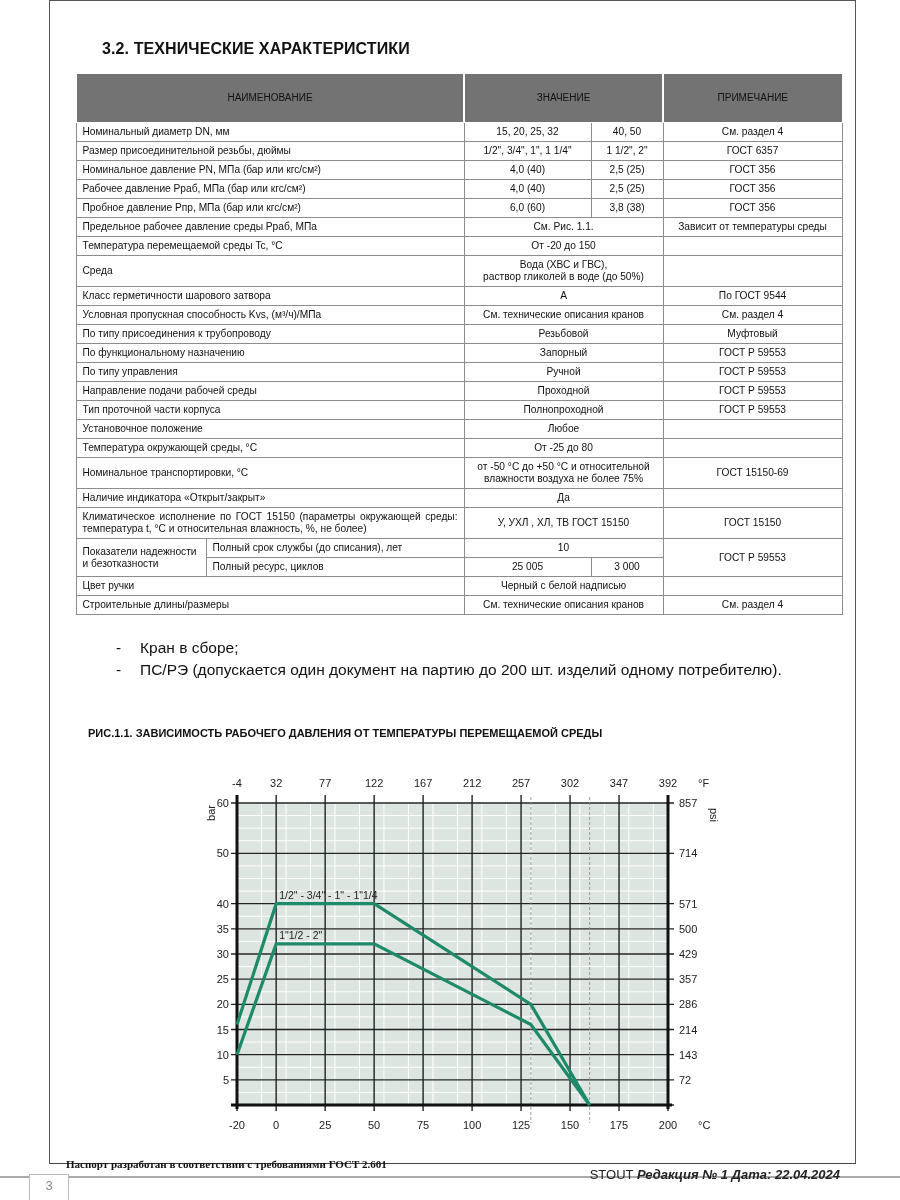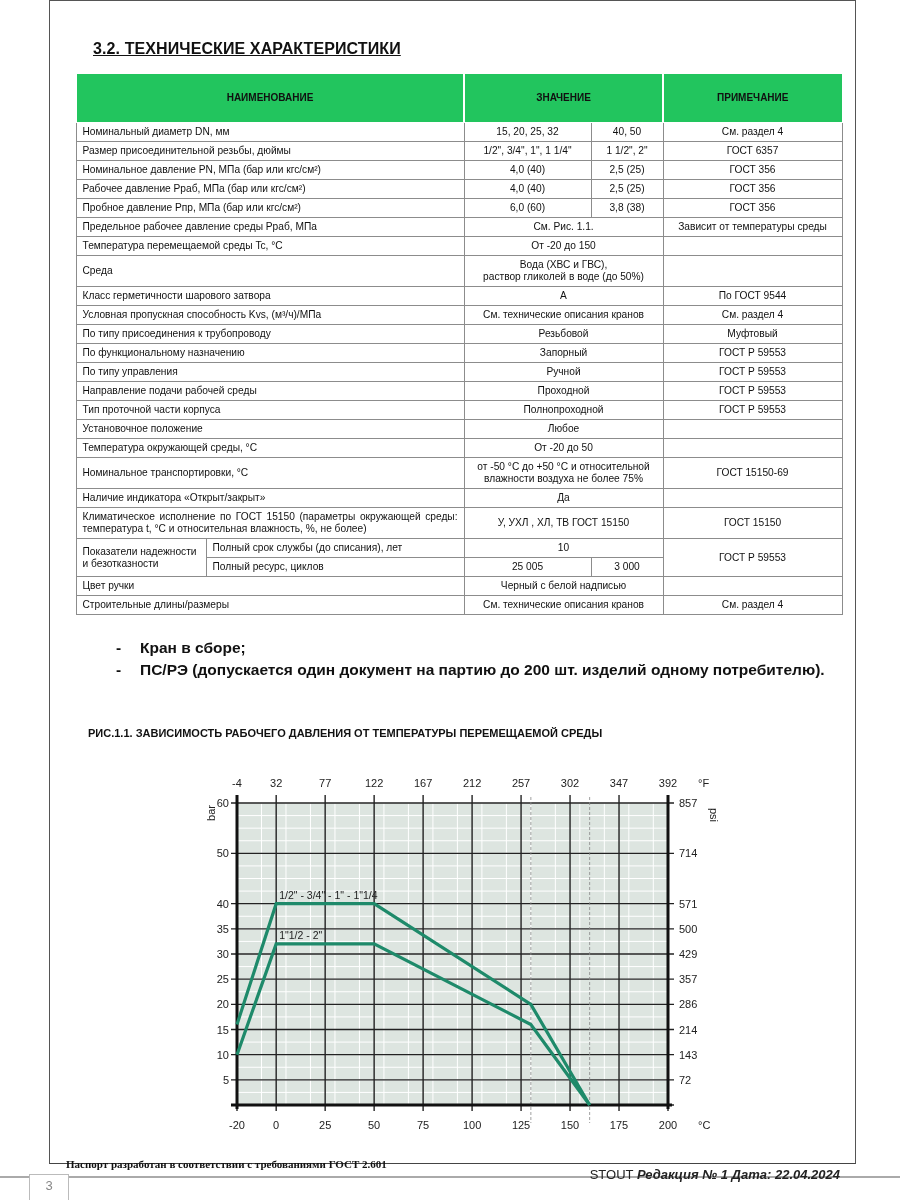--- a/index.html
+++ b/index.html
@@ -1,26 +1,26 @@
 <!DOCTYPE html>
 <html><head>
 <meta charset="utf-8">
 <style>
   html,body{margin:0;padding:0;background:#fff;}
   body{width:900px;height:1200px;position:relative;overflow:hidden;font-family:"Liberation Sans","DejaVu Sans",sans-serif;color:#111;}
   .page-frame{position:absolute;left:49px;top:0;width:807px;height:1164px;border-left:1.5px solid #555;border-right:1.5px solid #555;border-top:1.5px solid #555;border-bottom:1.5px solid #444;box-sizing:border-box;}
-  .section-title{position:absolute;left:93px;top:40px;font-size:16px;font-weight:bold;letter-spacing:0.1px;text-decoration:underline;}
+  .section-title{position:absolute;left:102px;top:40px;font-size:16px;font-weight:bold;letter-spacing:0.1px;}
   table.spec{position:absolute;left:75px;top:73px;width:766px;border-collapse:collapse;font-size:10.2px;table-layout:fixed;}
   table.spec td, table.spec th{border:1px solid #8c8c8c;padding:0 6px;height:18px;line-height:12px;}
-  table.spec th{background:#22c55e;height:48px;font-weight:bold;font-size:10px;text-align:center;border-color:#fff;border-left:2px solid #fff;}
+  table.spec th{background:#737373;height:48px;font-weight:normal;font-size:10px;text-align:center;border-color:#fff;border-left:2px solid #fff;}
   table.spec td.c{text-align:center;}
   table.spec tr.tall td{height:30px;}
   table.spec td.just{text-align:justify;}
   .complect{position:absolute;left:88px;top:637px;font-size:15.5px;line-height:22px;}
-  .complect ul{list-style:none;margin:0;padding:0;font-weight:bold;}
+  .complect ul{list-style:none;margin:0;padding:0;}
   .complect li{position:relative;padding-left:52px;}
   .complect li::before{content:"-";position:absolute;left:28px;}
   .fig-title{position:absolute;left:88px;top:727px;font-size:11px;font-weight:bold;}
   .chart{position:absolute;left:190px;top:765px;}
   .footer-note{position:absolute;left:66px;top:1158px;font-family:Liberation Serif, serif;font-size:11px;font-weight:bold;}
   .footer-line{position:absolute;left:0;top:1176px;width:900px;height:2px;background:#aaa;}
   .page-tab{position:absolute;left:29px;top:1174px;width:40px;height:26px;background:#fff;border-left:1.5px solid #bbb;border-right:1.5px solid #bbb;border-top:1.5px solid #bbb;box-sizing:border-box;text-align:center;font-size:13px;color:#888;line-height:22px;}
   .edition{position:absolute;right:60px;top:1167px;font-size:13px;color:#222;}
   .edition i{font-style:italic;font-weight:bold;}
 </style>
@@ -127,21 +127,21 @@
       <td colspan="2" class="c">Полнопроходной</td>
       <td class="c">ГОСТ Р 59553</td>
     </tr>
     <tr>
       <td colspan="2">Установочное положение</td>
       <td colspan="2" class="c">Любое</td>
       <td class="c"></td>
     </tr>
     <tr>
       <td colspan="2">Температура окружающей среды, °C</td>
-      <td colspan="2" class="c">От -20 до 50</td>
+      <td colspan="2" class="c">От -25 до 80</td>
       <td class="c"></td>
     </tr>
     <tr class="tall">
       <td colspan="2">Номинальное транспортировки, °C</td>
       <td colspan="2" class="c"><span>от -50 °С до +50 °С и относительной</span><br><span>влажности воздуха не более 75%</span></td>
       <td class="c">ГОСТ 15150-69</td>
     </tr>
     <tr>
       <td colspan="2">Наличие индикатора «Открыт/закрыт»</td>
       <td colspan="2" class="c">Да</td>

